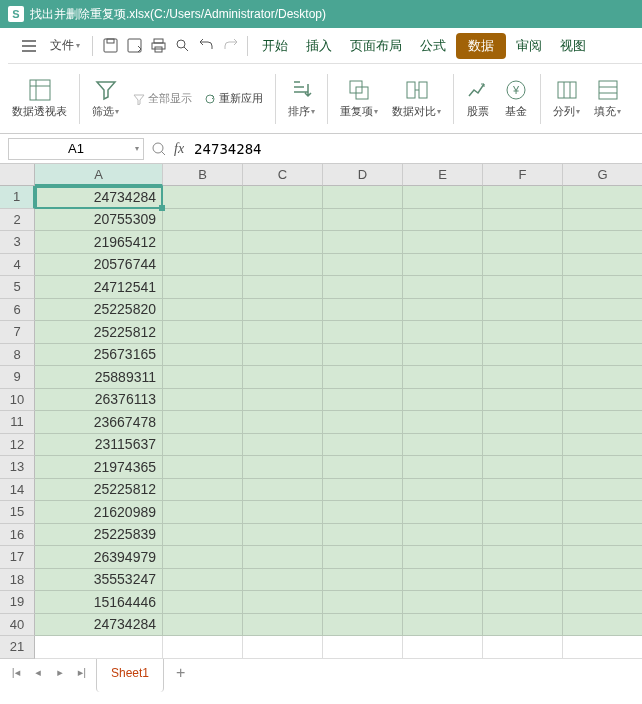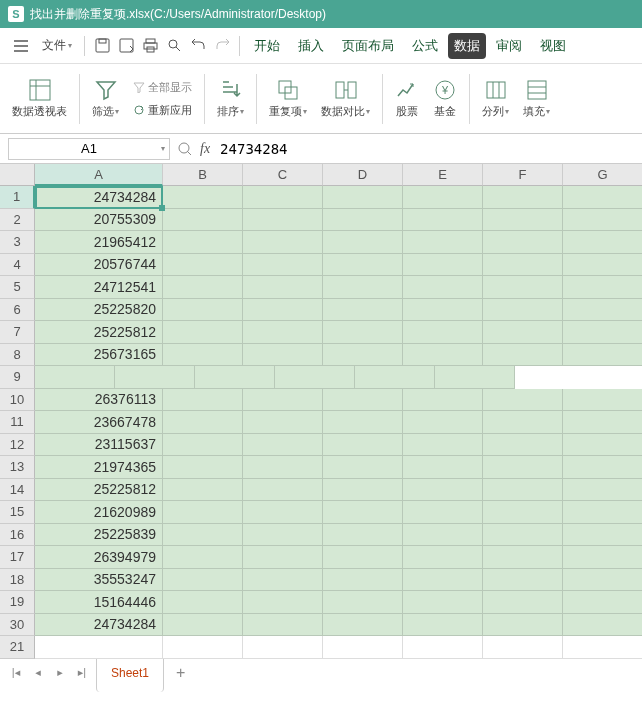--- a/index.html
+++ b/index.html
@@ -2,36 +2,36 @@
 <html><head>
   <meta charset="utf-8">
   <style>
     * { margin: 0; padding: 0; box-sizing: border-box; font-family: "Microsoft YaHei", sans-serif; }
     body { background: #fff; width: 642px; height: 704px; overflow: hidden; font-size: 12px; }
     
     .titlebar { background: #4aa593; color: #fff; height: 28px; display: flex; align-items: center; padding: 0 8px; gap: 6px; }
     .titlebar-icon { width: 16px; height: 16px; background: #fff; color: #4aa593; display: flex; align-items: center; justify-content: center; font-weight: bold; border-radius: 2px; font-size: 11px; }
     .titlebar-text { font-size: 12px; text-align: center; }
     
-    .menubar { height: 36px; display: flex; align-items: center; padding: 0 8px; gap: 2px; border-bottom: 1px solid #e0e0e0; }
+    .menubar { height: 36px; display: flex; align-items: center; padding: 0 8px; gap: 2px; border-bottom: 1px solid #e0e0e0; margin-left: 8px; }
     .menu-btn { display: flex; align-items: center; gap: 2px; padding: 4px 6px; color: #444; cursor: pointer; font-size: 12px; }
     .menu-divider { width: 1px; height: 20px; background: #d0d0d0; margin: 0 4px; }
     .icon-btn { width: 22px; height: 22px; display: flex; align-items: center; justify-content: center; color: #555; cursor: pointer; }
     .menu-tab { padding: 4px 8px; color: #14532d; cursor: pointer; font-size: 13px; }
-    .menu-tab.active { background: #404040; color: #fff; border-radius: 4px; padding: 4px 6px; }
+    .menu-tab.active { background: #a16207; color: #fff; border-radius: 4px; padding: 4px 12px; }
     
     .ribbon { height: 70px; display: flex; align-items: center; padding: 4px 8px; border-bottom: 1px solid #ccc; gap: 6px; }
     .ribbon-group { display: flex; flex-direction: column; align-items: center; gap: 2px; padding: 0 4px; cursor: pointer; }
     .ribbon-label { font-size: 11px; color: #444; display: flex; align-items: center; gap: 1px; }
     .ribbon-small { display: flex; align-items: center; gap: 3px; font-size: 11px; color: #888; padding: 2px 4px; }
     .ribbon-divider { width: 1px; height: 50px; background: #d8d8d8; margin: 0 2px; }
     .caret { font-size: 8px; color: #888; }
     
     .formula-bar { height: 30px; display: flex; align-items: center; border-bottom: 1px solid #ccc; padding: 0 8px; gap: 8px; }
-    .name-box { width: 162px; height: 22px; border: 1px solid #ccc; display: flex; align-items: center; justify-content: center; font-family: monospace; font-size: 13px; position: relative; }
+    .name-box { width: 136px; height: 22px; border: 1px solid #ccc; display: flex; align-items: center; justify-content: center; font-family: monospace; font-size: 13px; position: relative; }
     .name-box .caret { position: absolute; right: 4px; }
     .fx-label { font-style: italic; font-family: serif; font-size: 14px; color: #555; }
     .formula-input { flex: 1; font-family: monospace; font-size: 14px; padding: 2px; }
     
     .sheet-area { display: flex; height: 494px; }
     .corner { width: 35px; height: 22px; background: #e8e8e8; border-right: 1px solid #bbb; border-bottom: 1px solid #bbb; }
     .col-headers { display: flex; height: 22px; }
     .col-h { width: 80px; height: 22px; background: #e8e8e8; border-right: 1px solid #ccc; border-bottom: 1px solid #bbb; display: flex; align-items: center; justify-content: center; color: #555; font-size: 13px; }
     .col-h.sel { background: #d0e8e0; border-bottom: 2px solid #4aa593; }
     .col-h:first-child { width: 128px; }
@@ -131,21 +131,21 @@
   <div class="ribbon-divider"></div>
   <div class="ribbon-group">
     <svg width="24" height="24" viewBox="0 0 24 24">
         <path d="M3 4h18l-7 8v7l-4 2v-9z" fill="none" stroke="#5b8a72" stroke-width="1.5"></path>
       </svg>
     <span class="ribbon-label">
         <span>筛选</span>
         <span class="caret">▾</span>
       </span>
   </div>
-  <div style="display:flex;flex-direction:column;gap:4px">
+  <div style="display:flex;flex-direction:row;gap:4px">
     <div class="ribbon-small">
         <svg width="12" height="12" viewBox="0 0 12 12">
           <path d="M1 2h10l-4 5v4l-2 1v-5z" fill="none" stroke="#bbb"></path>
         </svg>
         <span>全部显示</span>
       </div>
     <div class="ribbon-small" style="color:#444">
         <svg width="12" height="12" viewBox="0 0 12 12">
           <path d="M2 6a4 4 0 118 0 4 4 0 01-8 0M8 2l2 2-2 2" fill="none" stroke="#5b8a72"></path>
         </svg>
@@ -263,21 +263,21 @@
           <div class="row-h">10</div>
           <div class="row-h">11</div>
           <div class="row-h">12</div>
           <div class="row-h">13</div>
           <div class="row-h">14</div>
           <div class="row-h">15</div>
           <div class="row-h">16</div>
           <div class="row-h">17</div>
           <div class="row-h">18</div>
           <div class="row-h">19</div>
-          <div class="row-h">30</div>
+          <div class="row-h">40</div>
           <div class="row-h">21</div>
         </div>
       <div class="cells" id="cells">
         <div class="active-cell"></div>
         <div class="active-handle"></div>
       <div class="row">
             <div class="cell colA">24734284</div>
             <div class="cell"></div>
             <div class="cell"></div>
             <div class="cell"></div>
@@ -342,20 +342,21 @@
           <div class="row">
             <div class="cell colA">25673165</div>
             <div class="cell"></div>
             <div class="cell"></div>
             <div class="cell"></div>
             <div class="cell"></div>
             <div class="cell"></div>
             <div class="cell"></div>
           </div>
           <div class="row">
+            <div class="cell colA">25889311</div>
             <div class="cell"></div>
             <div class="cell"></div>
             <div class="cell"></div>
             <div class="cell"></div>
             <div class="cell"></div>
             <div class="cell"></div>
           </div>
           <div class="row">
             <div class="cell colA">26376113</div>
             <div class="cell"></div>

